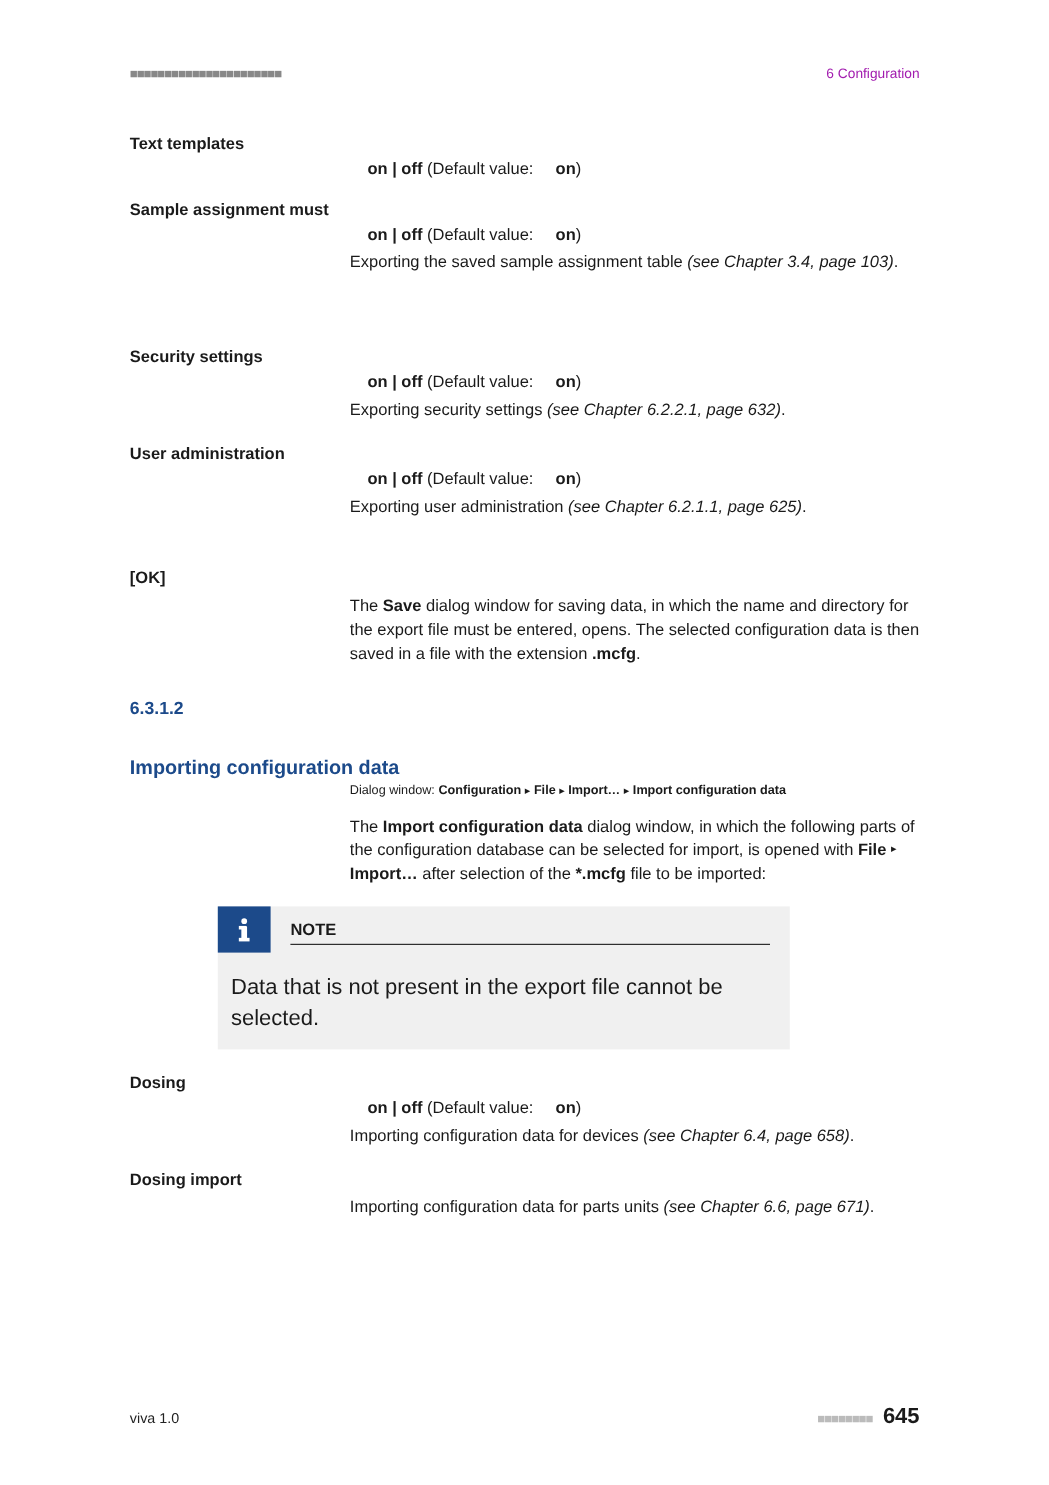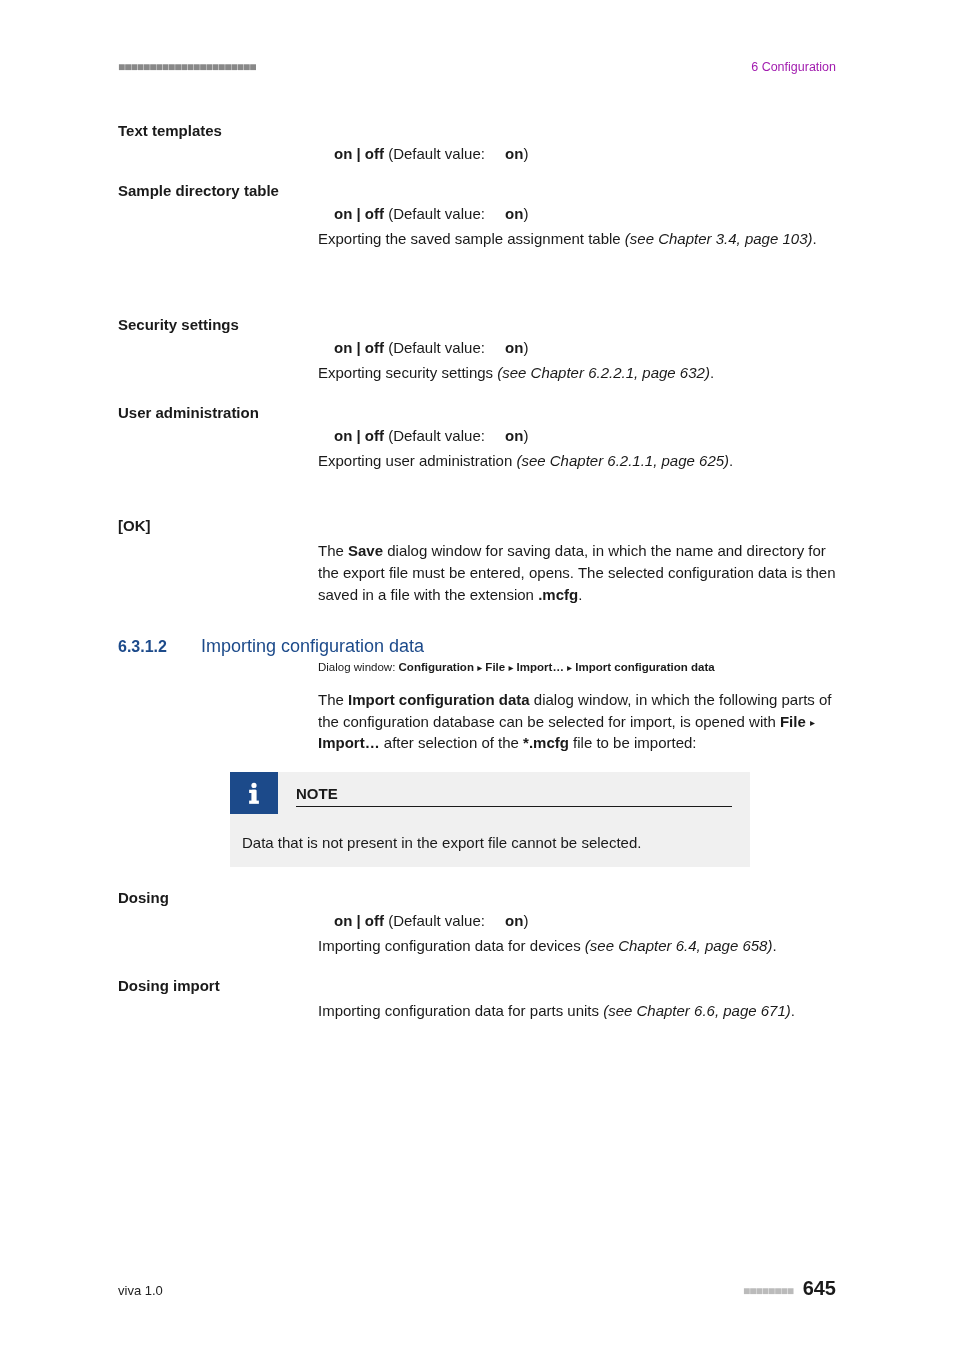--- a/index.html
+++ b/index.html
@@ -52,41 +52,42 @@
     margin-bottom: 18px;
   }
   .desc-line .i { font-style: italic; }
   .desc-line .b { font-weight: 700; }
   .heading-row {
     display: flex;
     align-items: baseline;
     gap: 34px;
     margin-top: 30px;
     margin-bottom: 4px;
+    flex-direction: column;
   }
   .heading-num {
     font-weight: 700;
     font-size: 16px;
     color: #1c4a8a;
   }
   .heading-title {
-    font-weight: 400;
+    font-weight: 700;
     font-size: 18px;
     color: #1c4a8a;
   }
   .dialog-path {
     font-size: 11.5px;
     margin-left: 200px;
     margin-bottom: 16px;
   }
   .dialog-path .label { font-weight: 400; }
   .dialog-path .b { font-weight: 700; }
   .arrow { font-size: 10px; vertical-align: middle; }
   .note-box {
-    margin-left: 112px;
+    margin-left: 80px;
     margin-top: 10px;
     margin-bottom: 22px;
     background: #f0f0f0;
     padding: 0 0 14px 0;
     width: 520px;
   }
   .note-head-row {
     display: flex;
     align-items: stretch;
   }
@@ -106,21 +107,21 @@
   }
   .note-title {
     font-weight: 700;
     font-size: 15px;
     border-bottom: 1px solid #1a1a1a;
     width: 100%;
     padding-bottom: 4px;
     padding-top: 6px;
   }
   .note-body {
-    font-size: 15px;
+    font-size: 20px;
     padding: 18px 12px 0 12px;
     line-height: 1.4;
   }
   .footer {
     position: absolute;
     bottom: 50px;
     left: 118px;
     right: 118px;
     display: flex;
     justify-content: space-between;
@@ -152,21 +153,21 @@
     <span class="header-right">6 Configuration</span>
   </div>
 
   <div class="section-label">Text templates</div>
   <div class="indent-block">
     <div class="onoff-line">
       <span class="b">on | off</span><span> (Default value: </span><span class="b">on</span><span>)</span>
     </div>
   </div>
 
-  <div class="section-label">Sample directory table</div>
+  <div class="section-label">Sample assignment must</div>
   <div class="indent-block">
     <div class="onoff-line">
       <span class="b">on | off</span><span> (Default value: </span><span class="b">on</span><span>)</span>
     </div>
     <div class="desc-line">
       <span>Exporting the saved sample assignment table </span><span class="i">(see Chapter 3.4, page 103)</span><span>.</span>
     </div>
   </div>
 
   <div class="gap-med"></div>

